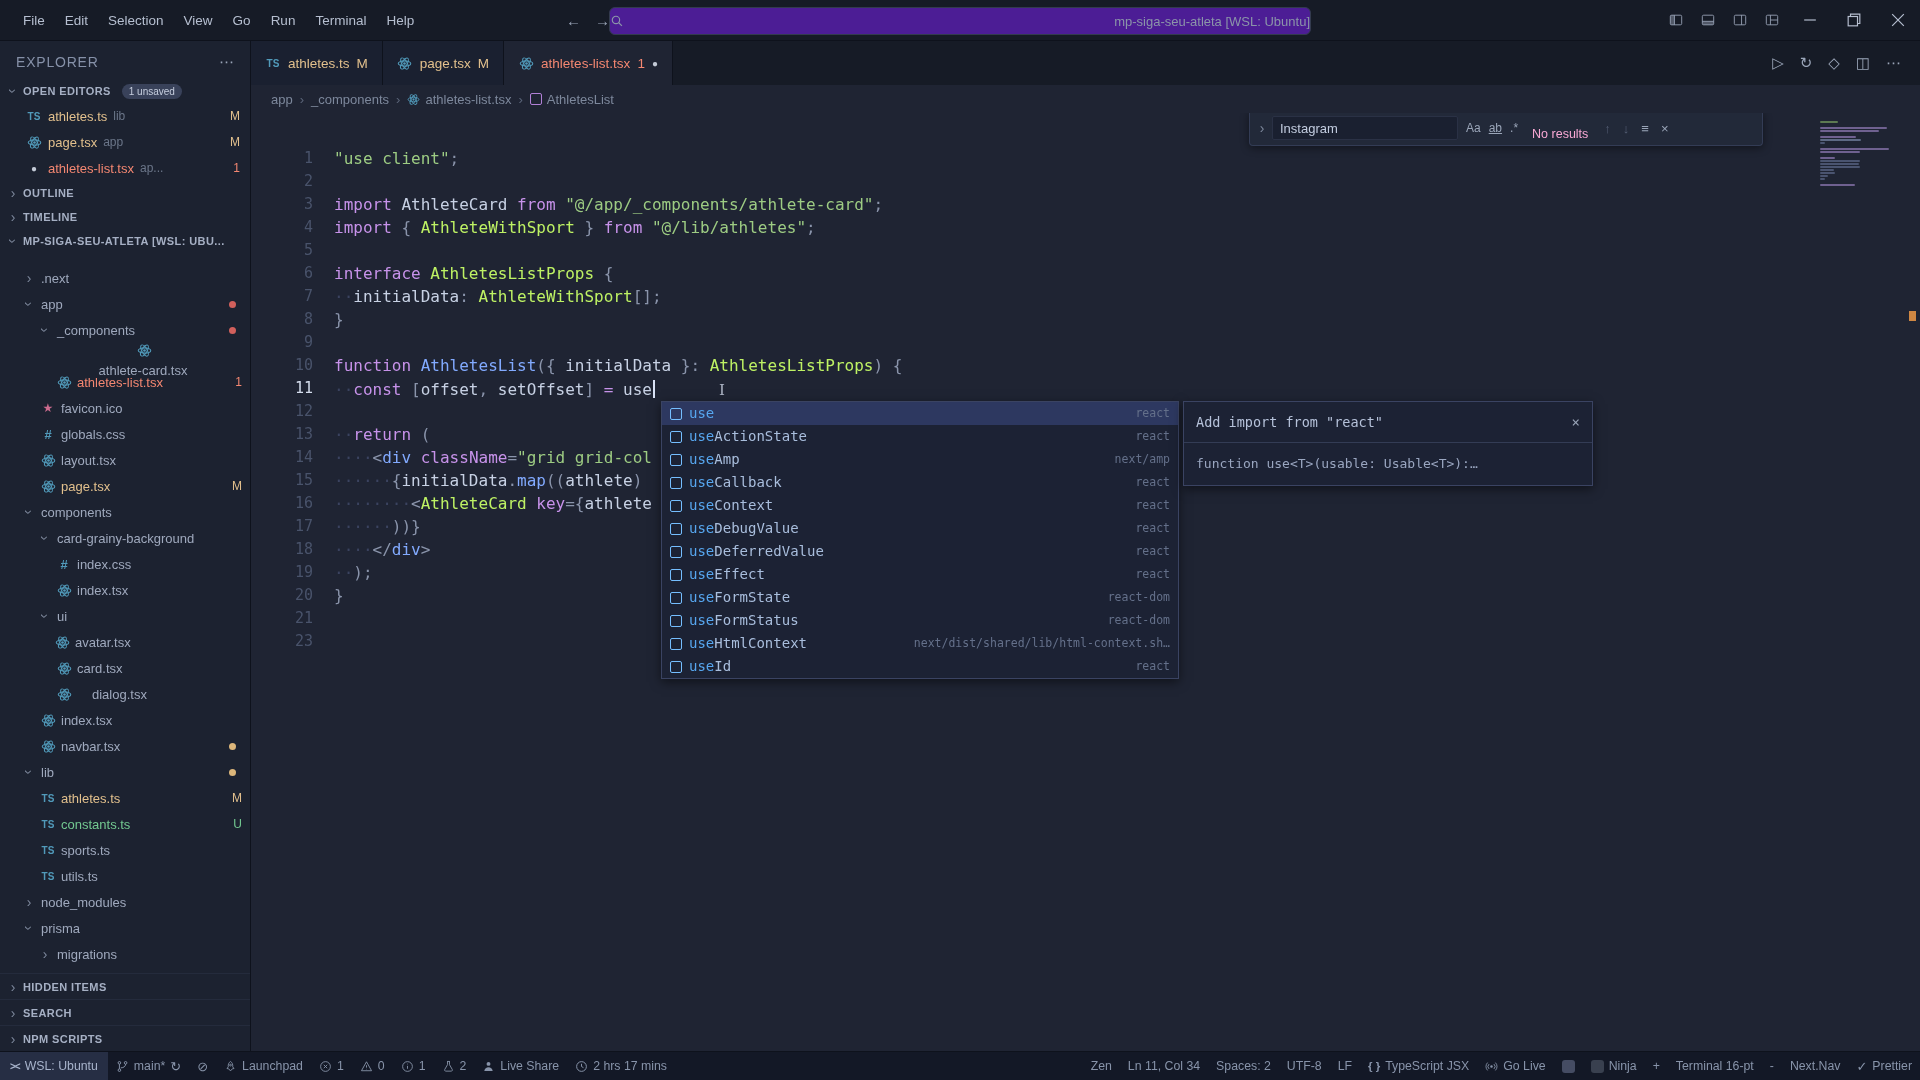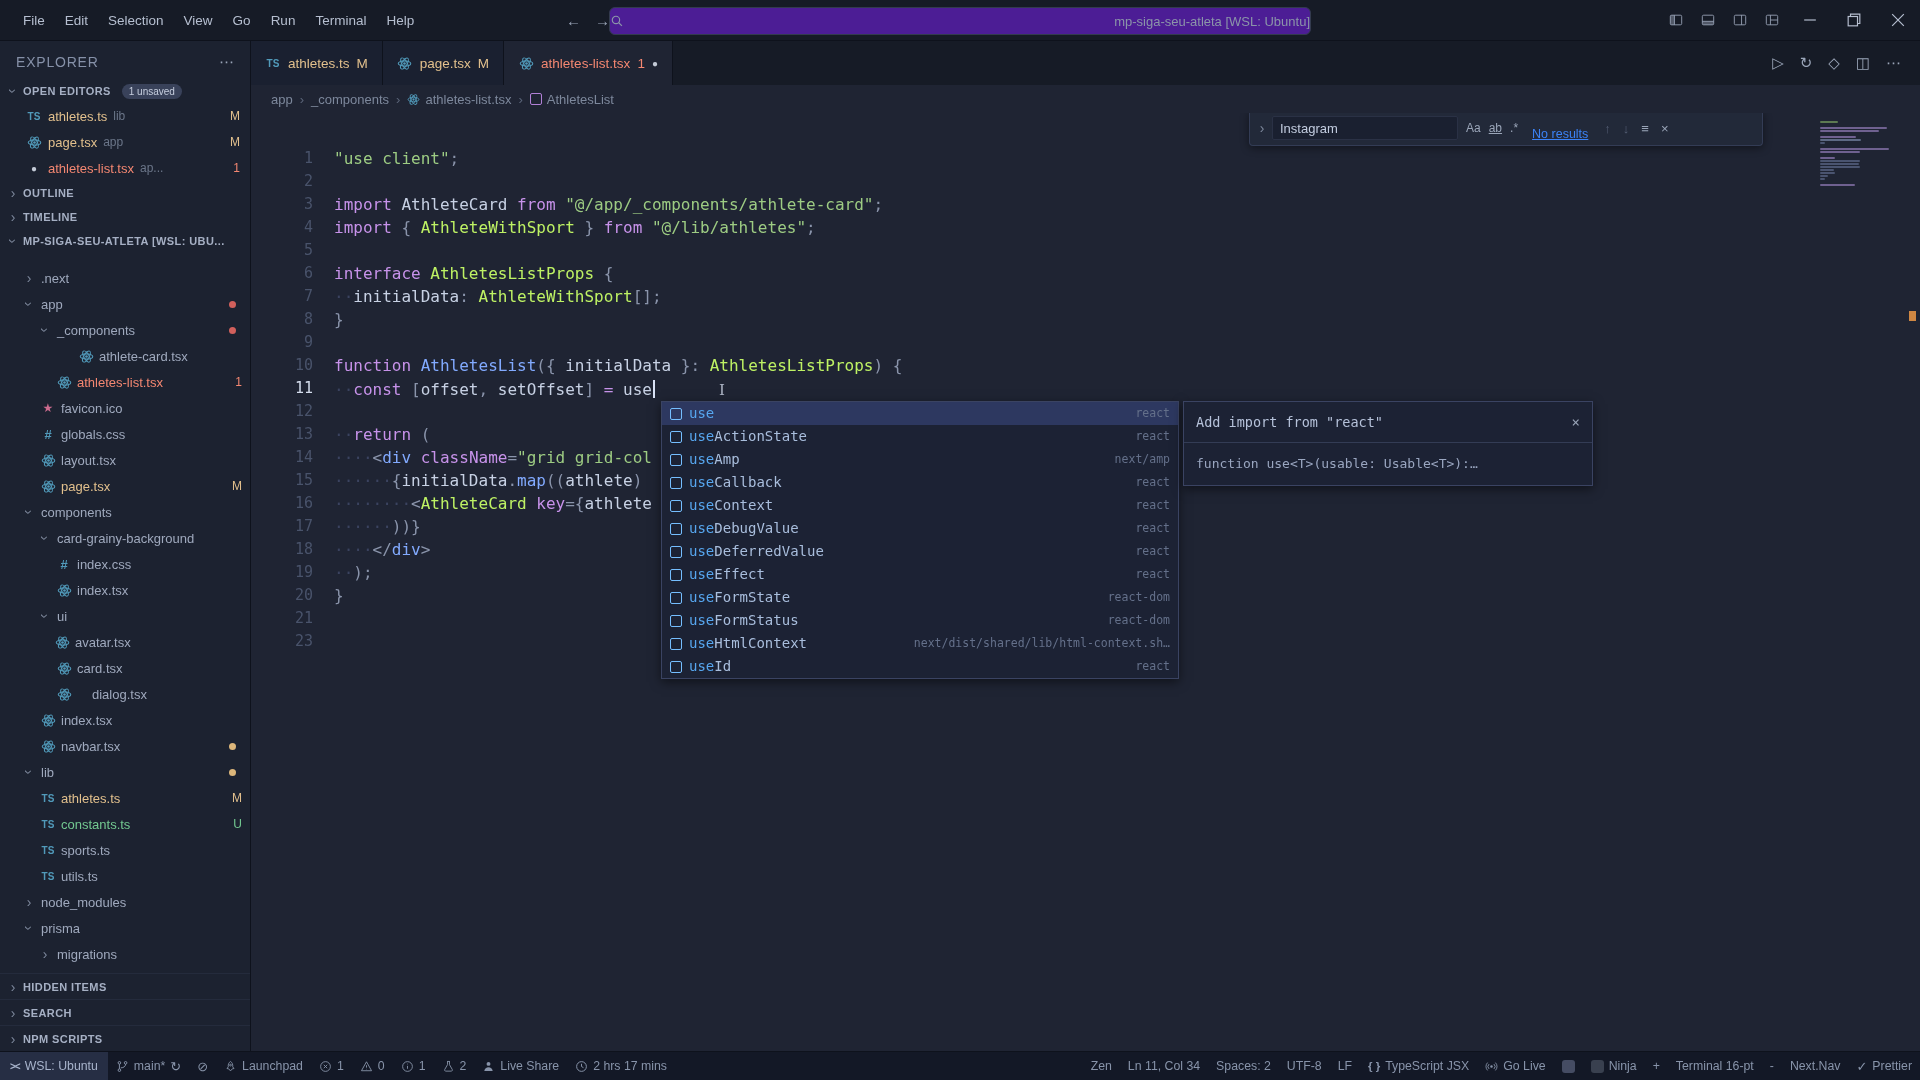--- a/index.html
+++ b/index.html
@@ -97,21 +97,21 @@
 
   
   .find{position:absolute;top:-2px;right:157px;width:500px;height:34px;background:#222939;
     border:1px solid #333c55;border-top:none;border-radius:0 0 4px 4px;display:flex;align-items:center;
     padding:0 6px;gap:4px;box-shadow:0 2px 8px rgba(0,0,0,.45);font-family:"Liberation Sans", sans-serif;}
   .find-chev{color:#7d889c;font-size:14px;width:12px;text-align:center;}
   .find-input{width:170px;height:22px;background:#1a2030;border:1px solid #2a3145;border-radius:2px;
     color:#c3cde0;font-size:13px;padding:0 7px;outline:none;font-family:"Liberation Sans", sans-serif;}
   .find-toggle{color:#9aa5b8;font-size:12px;padding:2px 4px;border-radius:3px;}
   .find-toggle.uline{text-decoration:underline;}
-  .find-results{color:#3b82f6;font-size:12.5px;margin:12px 8px 0 6px;white-space:nowrap;text-decoration:underline;}
+  .find-results{color:#f9a8d4;font-size:12.5px;margin:12px 8px 0 6px;white-space:nowrap;}
   .find-ico{color:#9aa5b8;font-size:13px;padding:2px 4px;}
   .find-ico.dim{color:#555f75;}
 
   
   .suggest{position:absolute;left:410px;top:288px;width:516px;background:#1c2234;
     border:1px solid #3a4362;box-shadow:0 3px 10px rgba(0,0,0,.5);z-index:5;}
   .sg-row{height:23px;display:flex;align-items:center;gap:7px;padding:0 8px;}
   .sg-row.selected{background:#2d3860;}
   .sg-icon{width:10px;height:10px;flex:none;border:1.3px solid #75beff;border-radius:2px;}
   .sg-label{font-family:"DejaVu Sans Mono", monospace;font-size:14px;color:#a9bedd;white-space:pre;}
@@ -284,21 +284,21 @@
           <div class="tree-row" style="padding-left: 22px;">
             <span class="chev open">›</span>
             <span class="t-name ">app</span>
             <span class="t-dot err"></span>
           </div>
           <div class="tree-row" style="padding-left: 38px;">
             <span class="chev open">›</span>
             <span class="t-name ">_components</span>
             <span class="t-dot err"></span>
           </div>
-          <div class="tree-row" style="padding-left: 76px;">
+          <div class="tree-row" style="padding-left: 44px; flex-direction: column;">
             <span class="fi tree-fi">
               <svg viewBox="0 0 24 24">
                 <g fill="none" stroke="#519aba" stroke-width="1.7">
                   <ellipse cx="12" cy="12" rx="10" ry="4.2"></ellipse>
                   <ellipse cx="12" cy="12" rx="10" ry="4.2" transform="rotate(60 12 12)"></ellipse>
                   <ellipse cx="12" cy="12" rx="10" ry="4.2" transform="rotate(120 12 12)"></ellipse>
                 </g>
                 <circle cx="12" cy="12" r="2.1" fill="#519aba"></circle>
               </svg>
             </span>

